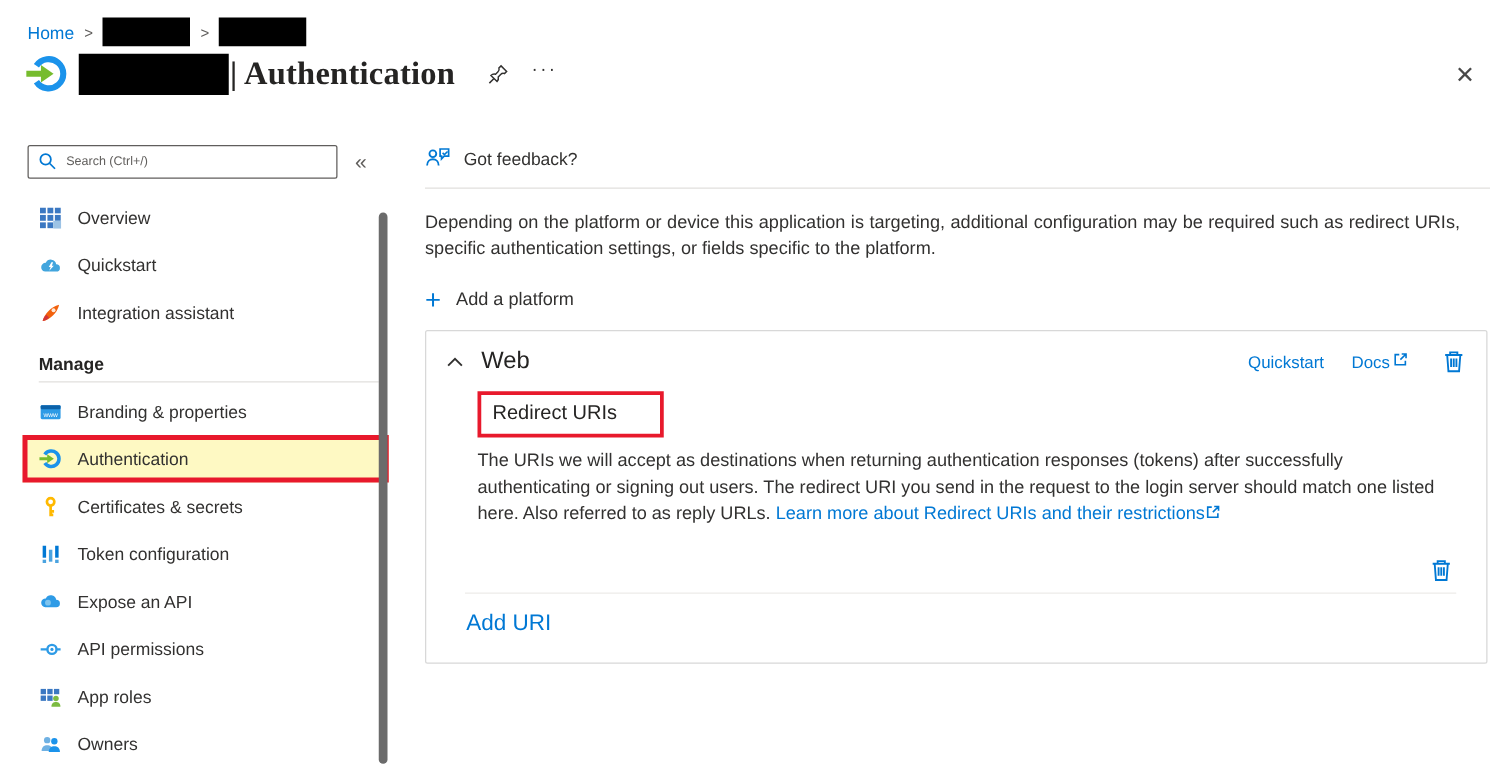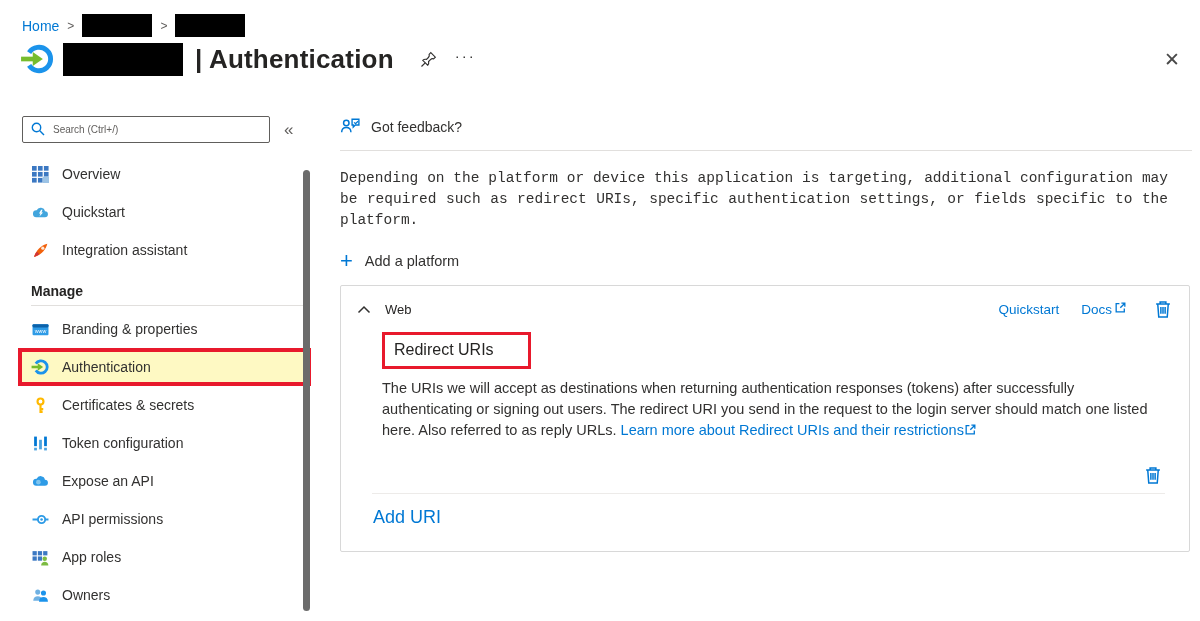--- a/index.html
+++ b/index.html
@@ -10,21 +10,21 @@
   .breadcrumb { position:absolute; left:22px; top:14px; display:flex; align-items:center; gap:8px; font-size:14px; }
   .breadcrumb a { color:#0078d4; text-decoration:none; cursor:pointer; }
   .crumb-sep { color:#605e5c; font-size:12px; }
   .redact { background:#000; display:inline-block; }
   .redact.crumb { width:70px; height:23px; }
 
   
   .header { position:absolute; left:20px; top:42px; display:flex; align-items:center; }
   .app-icon { width:34px; height:34px; }
   .redact.title { width:120px; height:33px; margin-left:9px; }
-  .page-title { font-size:26px; font-weight:600; color:#252423; margin-left:12px; letter-spacing:0.2px; }
+  .page-title { font-size:26px; font-weight:600; color:#252423; margin-left:1px; letter-spacing:0.2px;font-family:Liberation Serif, serif; }
   .pin-btn { margin-left:26px; cursor:pointer; display:flex; align-items:center; }
   .more-btn { margin-left:18px; cursor:pointer; color:#323130; font-size:15px; letter-spacing:2px; padding-bottom:8px; }
   .close-btn { position:absolute; left:1164px; top:48px; font-size:19px; color:#494949; cursor:pointer; }
 
   
   .sidebar { position:absolute; left:22px; top:116px; width:283px; }
   .search-row { display:flex; align-items:center; }
   .search-wrap { position:relative; width:248px; }
   .search-wrap input { width:248px; height:27px; border:1px solid #605e5c; border-radius:2px;
       padding:0 8px 0 30px; font-size:10px; font-family:inherit; color:#323130; outline:none; }
@@ -43,31 +43,31 @@
 
   .scrollbar { position:absolute; left:303px; top:170px; width:7px; height:441px;
       background:#6b6b6b; border-radius:4px; cursor:grab; }
 
   
   .main { position:absolute; left:340px; top:110px; width:852px; }
   .feedback-row { display:flex; align-items:center; gap:10px; height:34px; cursor:pointer; font-size:14px; }
   .main-divider { border-top:1px solid #e1dfdd; margin-top:6px; }
   .main-heading { margin-top:22px; font-size:20px; color:#252423; }
   .main-desc { margin-top:17px; font-size:14.5px; line-height:1.45; text-align:justify;
-      width:828px; color:#323130;font-family:Liberation Mono, monospace; }
+      width:828px; color:#323130; }
   .add-platform { margin-top:21px; display:flex; align-items:center; gap:12px; cursor:pointer;
       font-size:14.5px; color:#323130; width:150px; }
   .plus-glyph { color:#0078d4; font-size:22px; font-weight:300; line-height:18px; }
 
   
   .card { margin-top:15px; width:850px; height:267px; border:1px solid #d8d8d8; border-radius:2px;
       padding:13px 16px 0 16px; position:relative; background:#fff; }
   .card-header { display:flex; align-items:center; }
   .chevron-up { cursor:pointer; display:flex; align-items:center; margin-right:14px; }
-  .card-title { font-size:13px; color:#252423; }
+  .card-title { font-size:19px; color:#252423; }
   .card-links { margin-left:auto; display:flex; align-items:center; gap:22px; }
   .card-links a { color:#0078d4; font-size:13.5px; text-decoration:none; cursor:pointer; display:flex; align-items:center; gap:2px; }
   .trash-btn { cursor:pointer; display:flex; align-items:center; margin-left:4px; }
 
   .redirect-section { margin-left:25px; margin-top:13px; }
   .redirect-annot { display:inline-block; border:3px solid #e8192c; padding:6px 34px 7px 9px; font-size:16px; color:#252423; }
   .redirect-desc { margin-top:9px; font-size:14.5px; line-height:1.43; width:772px; color:#323130; }
   .redirect-desc a { color:#0078d4; text-decoration:none; cursor:pointer; }
   .ext-icon { display:inline-block; vertical-align:-1px; }
 

